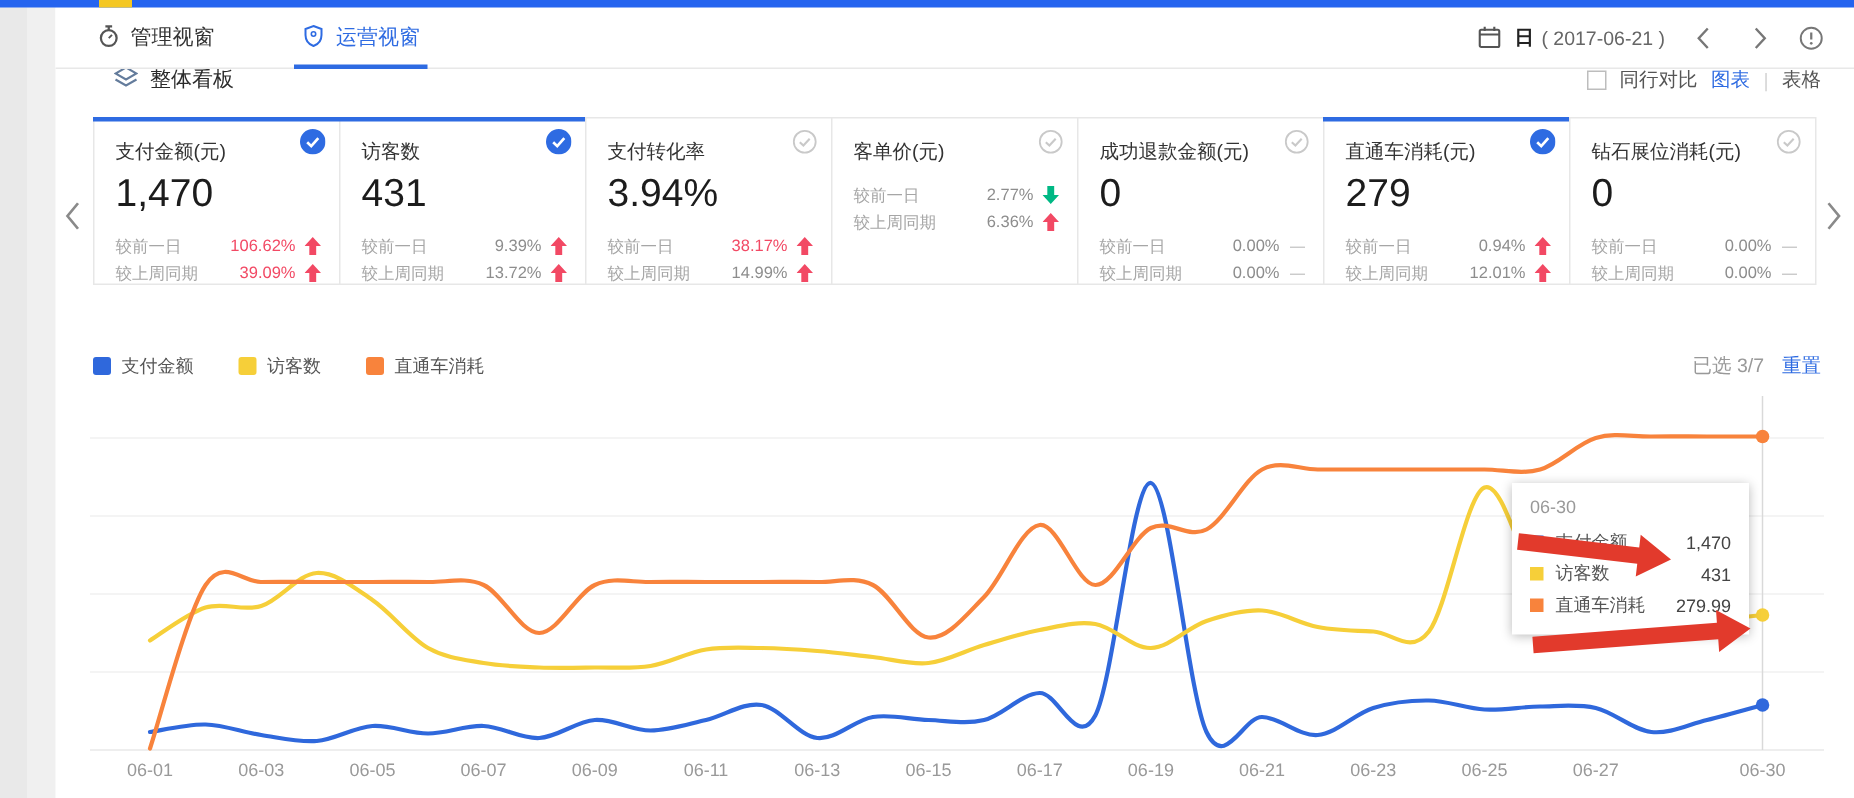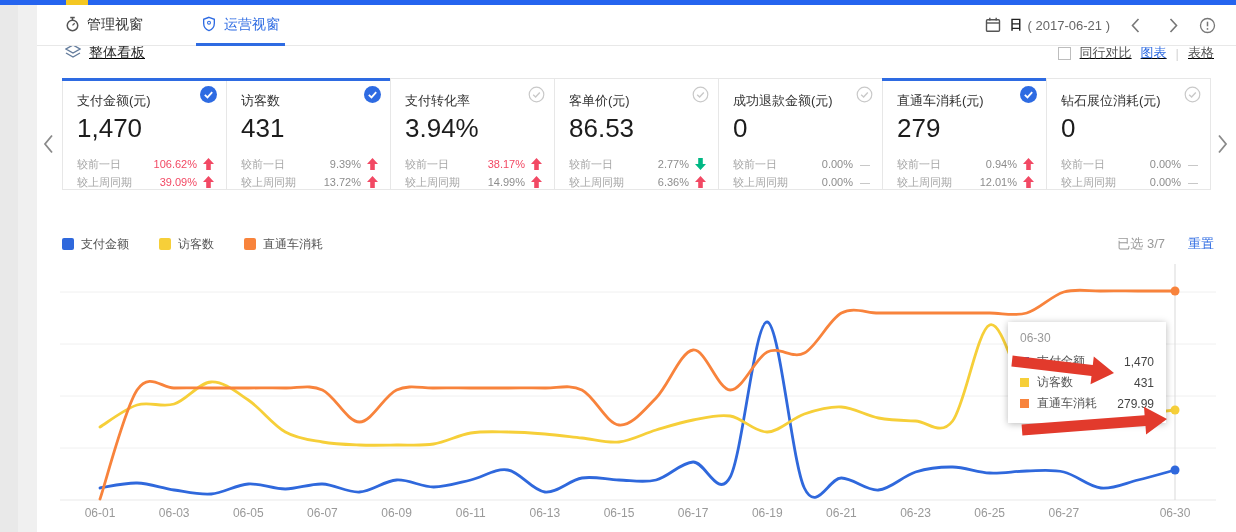--- a/index.html
+++ b/index.html
@@ -24,21 +24,21 @@
   .tab.active::after { content:""; position:absolute; left:-5px; right:-5px; bottom:-1px; height:3px; background:#2e6be2; }
   .nav-right { margin-left:auto; display:flex; align-items:center; gap:13px; font-size:13px; color:#555; }
   .date-mode { font-weight:bold; color:#222; margin-left:-4px; }
   .date-val  { color:#666; margin-left:-8px; }
   .icon-btn { display:flex; align-items:center; cursor:pointer; }
   .nav-chev { padding:0 8px; }
 
   
   .section-row { height:18px; overflow:hidden; position:relative; z-index:1; }
   .sr-inner { display:flex; justify-content:space-between; align-items:center;
-              height:24px; padding:0 22px 0 28px; transform:translateY(-5px);text-decoration:underline; }
+              height:24px; padding:0 22px 0 39px; transform:translateY(-5px); }
   .sr-left  { display:flex; align-items:center; gap:8px; font-size:14px; color:#2a2a2a; }
   .sr-right { display:flex; align-items:center; gap:9px; font-size:13px; color:#555; }
   .checkbox { width:13px; height:13px; border:1px solid #bdbdbd; background:#fff; display:inline-block; }
   .link-blue { color:#2e6be2; cursor:pointer; }
   .v-divider { color:#d5d5d5; }
 
   
   .cards-wrap { position:relative; margin-top:14px; height:140px; }
   #cards-row { display:flex; margin-left:25px; width:1156px; height:112px; }
   .card { width:165px; background:#fff; border:1px solid #e7e7e7; margin-left:-1px;
@@ -55,21 +55,21 @@
   .dash { color:#b8b8b8; font-size:10px; }
   .badge { position:absolute; top:7px; right:9px; width:17px; height:17px; }
   .cards-chev { position:absolute; top:56px; color:#8a8a8a; cursor:pointer; }
   .cards-chev.prev { left:6px; }
   .cards-chev.next { right:8px; }
 
   
   .legend-row { display:flex; align-items:center; height:24px; margin:14px 22px 0 25px; }
   .legend-item { display:flex; align-items:center; gap:7px; margin-right:30px; font-size:12px; color:#555; cursor:pointer; }
   .lsq { width:12px; height:12px; border-radius:2px; display:inline-block; }
-  .legend-right { margin-left:auto; display:flex; align-items:center; gap:23px; font-size:13px; }
+  .legend-right { margin-left:auto; display:flex; align-items:center; gap:12px; font-size:13px; }
   .sel-count { color:#999; }
   .reset { color:#2e6be2; cursor:pointer; }
 
   
   .chart-wrap { position:relative; height:276px; }
   #chart-svg, #anno-svg { position:absolute; left:0; top:0; }
   #anno-svg { z-index:6; pointer-events:none; }
   .tooltip { position:absolute; left:971px; top:66px; width:158px; background:#fff;
              box-shadow:0 1px 7px rgba(0,0,0,.28); padding:9px 12px 9px; z-index:4; }
   .tt-title { color:#999; font-size:12px; margin-bottom:6px; }
@@ -250,21 +250,20 @@
               </span>
             </div>
           </div>
         </div>
         <div class="card">
           <div class="badge"><svg width="17" height="17" viewBox="0 0 17 17">
               <circle cx="8.5" cy="8.5" r="7.3" fill="#fff" stroke="#c9c9c9" stroke-width="1.2"></circle>
               <polyline points="5.2,8.8 7.6,11 11.8,6.5" fill="none" stroke="#c9c9c9" stroke-width="1.4"></polyline>
             </svg></div>
           <div class="card-title">客单价(元)</div>
-          <div class="card-value">86.53</div>
           <div class="card-rows">
             <div class="crow">
               <span class="lbl">较前一日</span>
               <span class="pct">2.77%</span>
               <span class="dirw">
                 <svg width="11" height="12" viewBox="0 0 12 13">
                   <path d="M6 13 L0 6.5 H3.5 V0 H8.5 V6.5 H12 Z" fill="#00b884"></path>
                 </svg>
               </span>
             </div>

